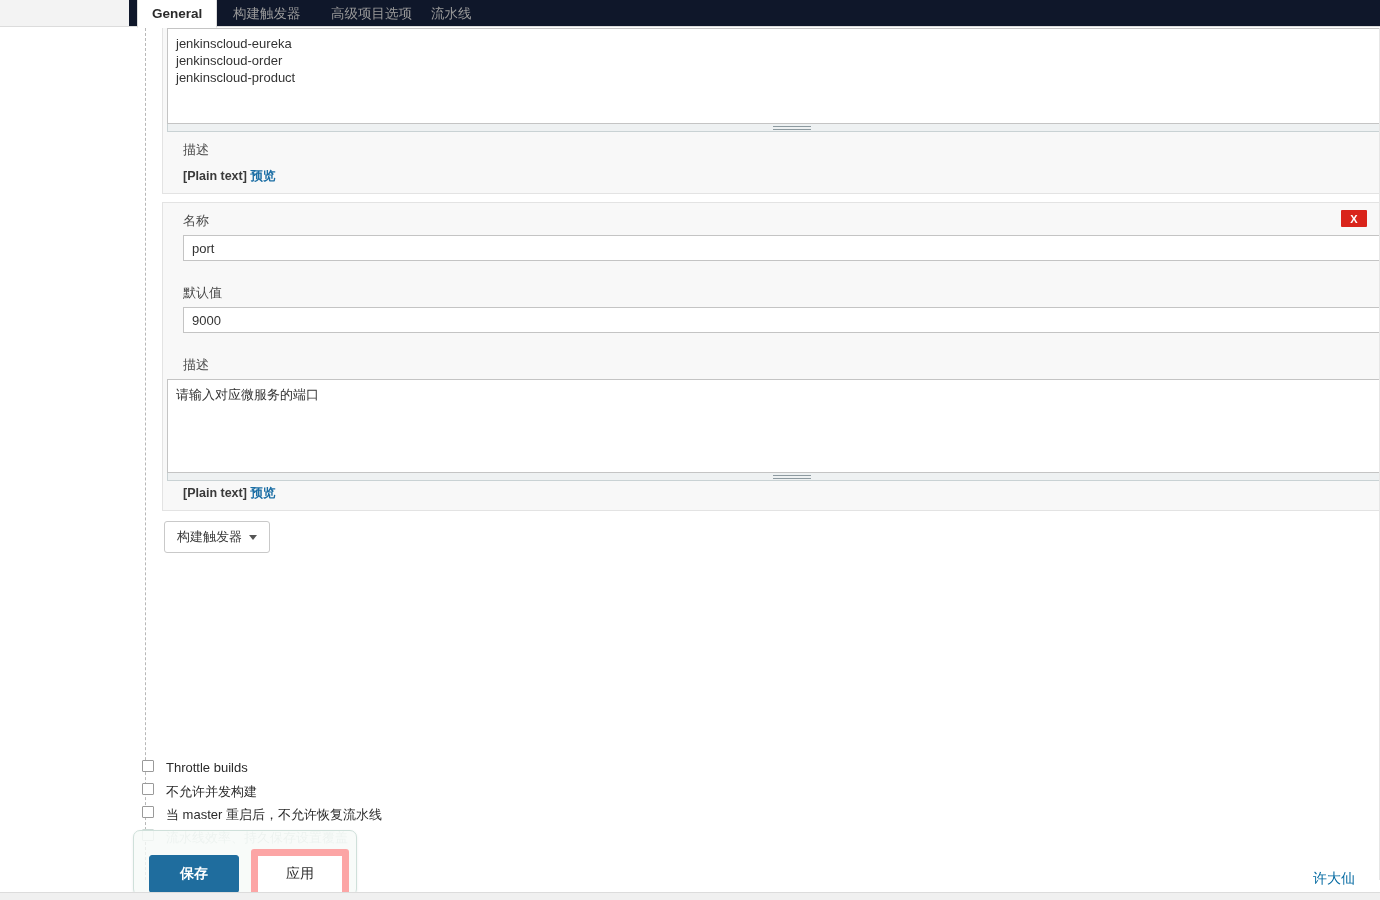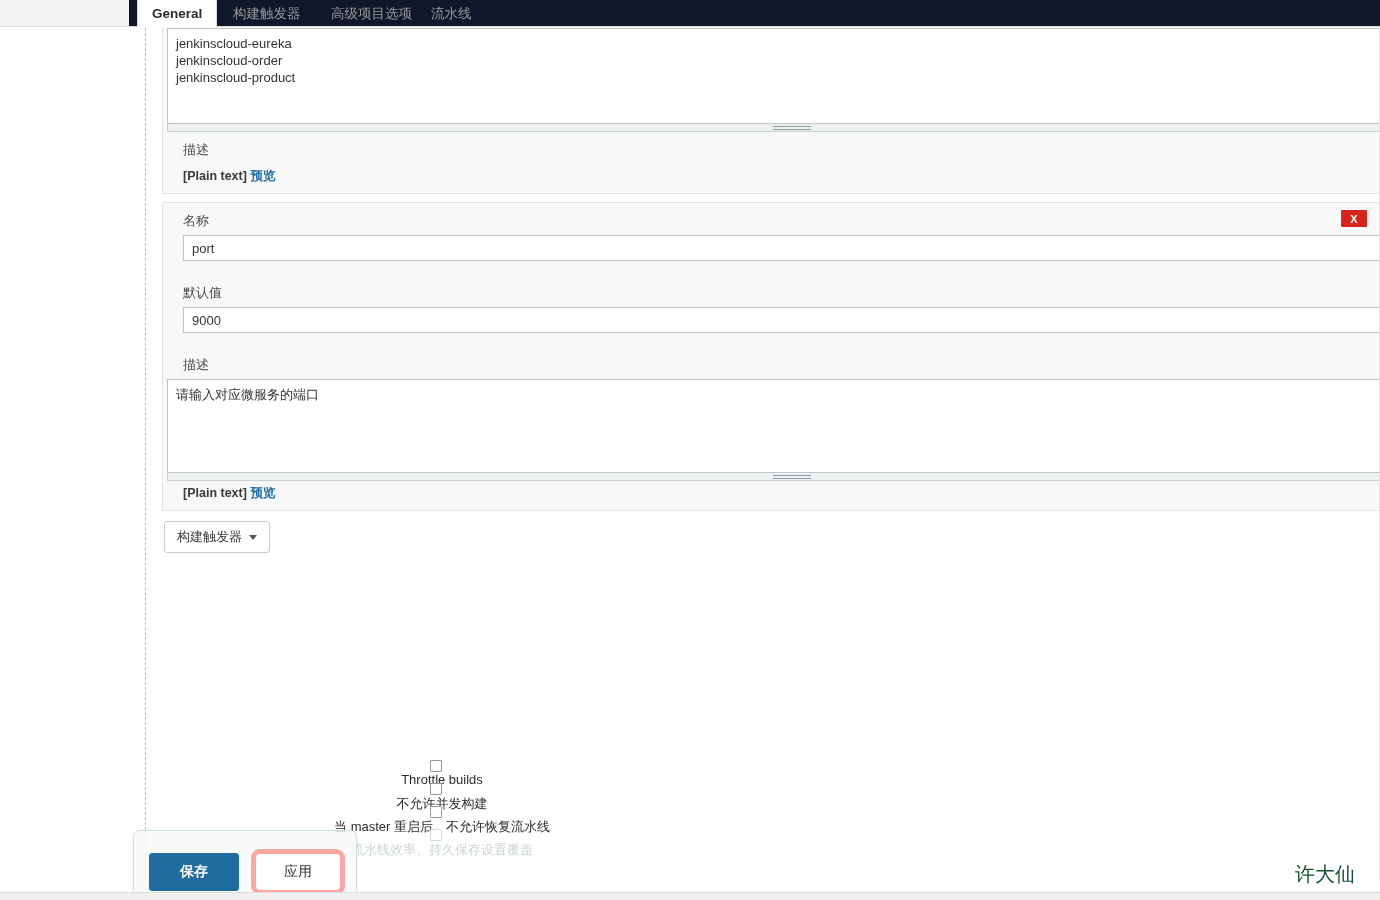--- a/index.html
+++ b/index.html
@@ -203,21 +203,21 @@
   .caret {
     width: 0; height: 0;
     border-left: 4px solid transparent;
     border-right: 4px solid transparent;
     border-top: 5px solid #555555;
     display: inline-block;
   }
 
   
   .opt-list { position: absolute; left: 142px; top: 760px; width: 600px; }
-  .opt-row { display: flex; align-items: center; height: 23px; flex-direction: column; }
+  .opt-row { display: flex; height: 23px; }
   .opt-row .cb { margin-right: 12px; }
   .opt-label { font-size: 13px; color: #2b2b2b; }
   .opt-row.muted .opt-label { color: #c9d6d2; }
   .opt-row.muted .cb { border-color: #cfdcd8; }
 
   
   .savebar {
     position: absolute;
     left: 133px; top: 830px;
     width: 224px; height: 66px;
@@ -238,36 +238,36 @@
     border-radius: 3px;
     font-size: 14px;
     font-weight: bold;
     padding: 9px 30px;
     cursor: pointer;
     font-family: "Liberation Sans", "DejaVu Sans", sans-serif;
   }
   .btn-secondary {
     background: #ffffff;
     color: #2b2b2b;
-    border: 5px solid #fca5a5;
-    border-radius: 9px;
+    border: 7px solid #fca5a5;
+    border-radius: 3px;
     font-size: 14px;
     padding: 9px 28px;
     cursor: pointer;
     font-family: "Liberation Sans", "DejaVu Sans", sans-serif;
   }
 
   
   .bottom-strip {
     position: absolute; left: 0; bottom: 0; width: 1380px; height: 8px;
     background: #f0f0f0; border-top: 1px solid #dcdcdc;
   }
   .watermark {
     position: absolute; right: 25px; bottom: 12px;
-    font-size: 20px; color: #14532d;
+    font-size: 14px; color: #0369a1;
   }
   .rightedge {
     position: absolute; right: 0; top: 28px; width: 1px; height: 852px;
     background: #e6e6e6;
   }
 </style>
 </head>
 <body>
 
 <div id="root">

